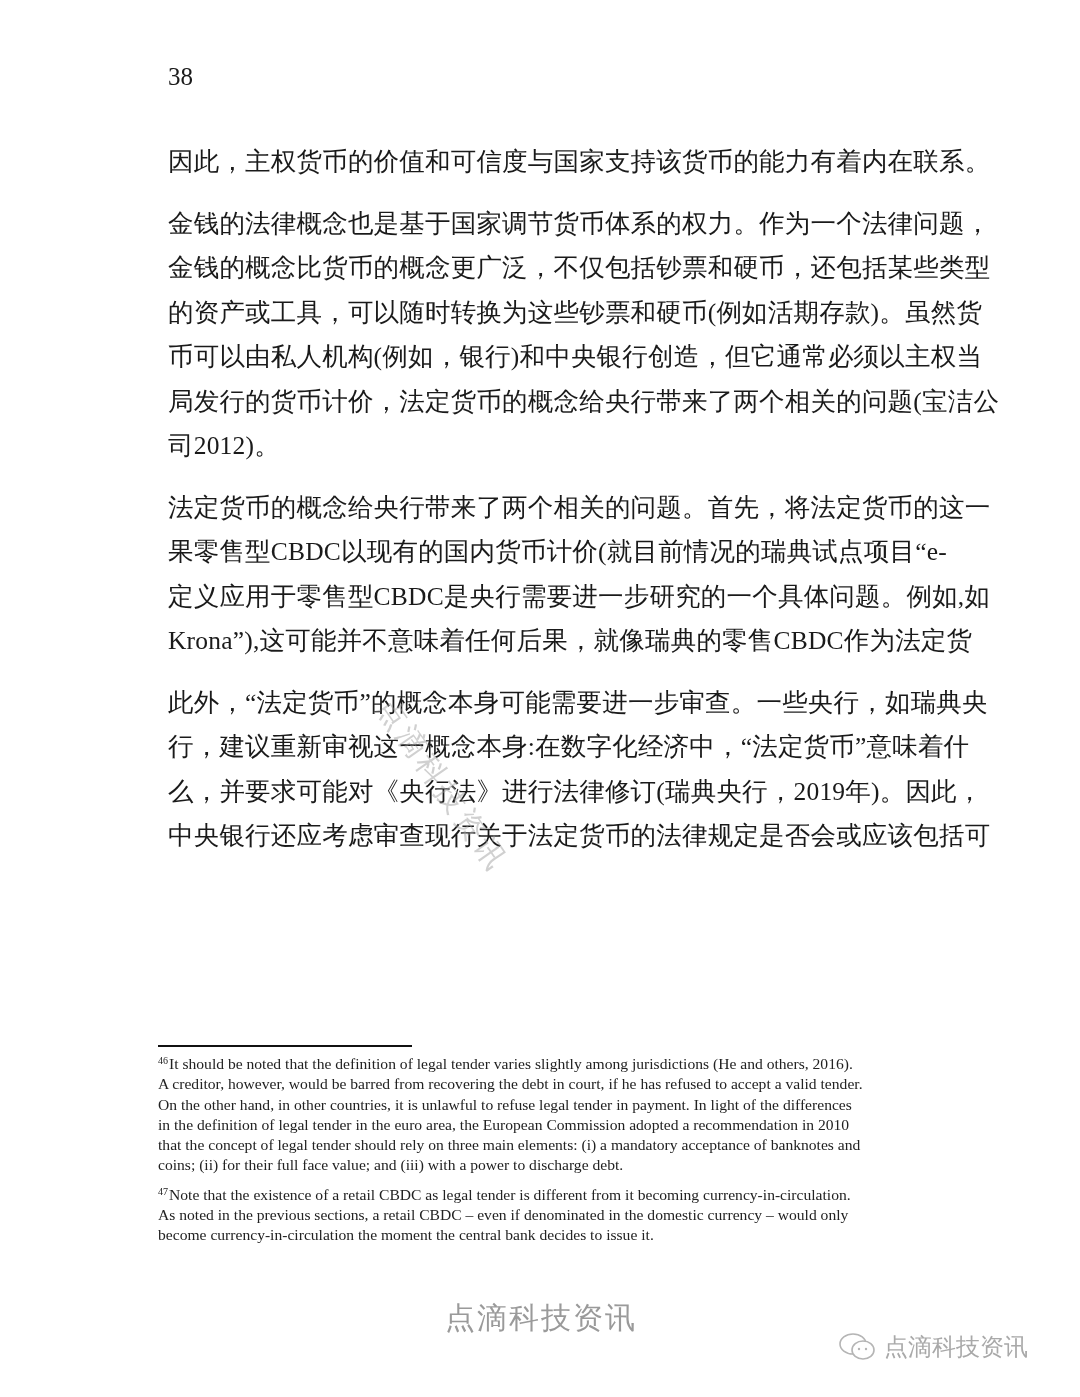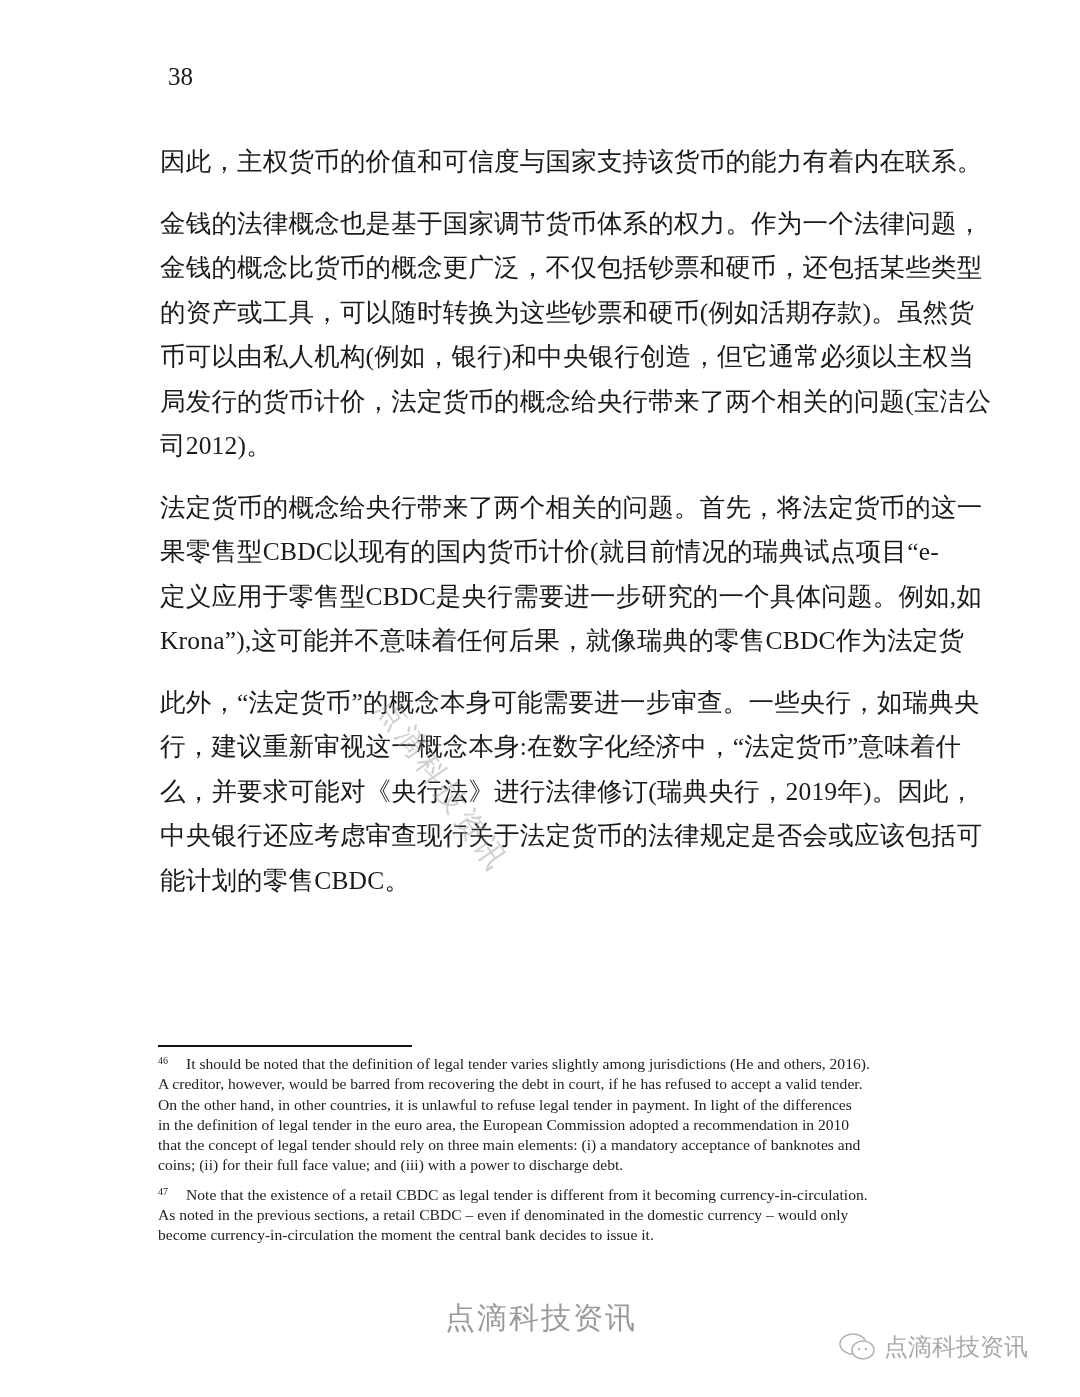--- a/index.html
+++ b/index.html
@@ -4,38 +4,38 @@
 <style>
   html, body { margin: 0; padding: 0; background: #ffffff; }
   body {
     width: 1080px; height: 1397px; position: relative; overflow: hidden;
     font-family: "Liberation Serif", "DejaVu Serif", serif; color: #1a1a1a;
   }
   .page-number {
     position: absolute; left: 156px; top: 62px; font-size: 25px; line-height: 30px; margin-left: 12px;
   }
   .body-text {
-    position: absolute; left: 160px; top: 140px; width: 800px;
+    position: absolute; left: 168px; top: 140px; width: 800px;
   }
   .para {
     font-size: 25.5px; line-height: 44.5px; margin: 0 0 17px 0;
     text-align: justify; letter-spacing: 0.2px;
   }
   .para .line { display: block; white-space: nowrap; }
   .footnote-rule {
     position: absolute; left: 158px; top: 1045px; width: 254px; height: 0;
     border-top: 2px solid #111;
   }
   .footnotes {
     position: absolute; left: 158px; top: 1051px; width: 800px;
     font-size: 15.6px; line-height: 20.3px; color: #222;
   }
   .footnote { margin: 0 0 6px 0; }
   .footnote .line { display: block; white-space: nowrap; }
-  .footnote sup { font-size: 10px; vertical-align: 5px; margin-right: 18px; }
+  .footnote sup { font-size: 10px; vertical-align: 5px; margin-right: 1px; }
   .wm-bottom {
     position: absolute; left: 445px; top: 1298px; font-size: 30px; color: #9a9a9a;
     font-family: "DejaVu Sans", sans-serif; font-weight: 300; letter-spacing: 2px;
   }
   .wm-wechat {
     position: absolute; left: 838px; top: 1331px; display: flex; align-items: center;
     color: #a9a9a9; font-size: 24px; font-family: "DejaVu Sans", sans-serif;
   }
   .wm-wechat svg { margin-right: 6px; }
   .wm-diag {
@@ -65,21 +65,20 @@
     <span class="line">法定货币的概念给央行带来了两个相关的问题。首先，将法定货币的这一</span>
     <span class="line">果零售型CBDC以现有的国内货币计价(就目前情况的瑞典试点项目“e-</span>
     <span class="line">定义应用于零售型CBDC是央行需要进一步研究的一个具体问题。例如,如</span>
     <span class="line">Krona”),这可能并不意味着任何后果，就像瑞典的零售CBDC作为法定货</span>
   </p>
   <p class="para">
     <span class="line">此外，“法定货币”的概念本身可能需要进一步审查。一些央行，如瑞典央</span>
     <span class="line">行，建议重新审视这一概念本身:在数字化经济中，“法定货币”意味着什</span>
     <span class="line">么，并要求可能对《央行法》进行法律修订(瑞典央行，2019年)。因此，</span>
     <span class="line">中央银行还应考虑审查现行关于法定货币的法律规定是否会或应该包括可</span>
-    <span class="line">能计划的零售CBDC。</span>
   </p>
 </div>
 
 <div class="wm-diag">点滴科技资讯</div>
 
 <div class="footnote-rule"></div>
 
 <div class="footnotes">
   <div class="footnote">
     <span class="line"><sup>46</sup><span>It should be noted that the definition of legal tender varies slightly among jurisdictions (He and others, 2016).</span></span>

